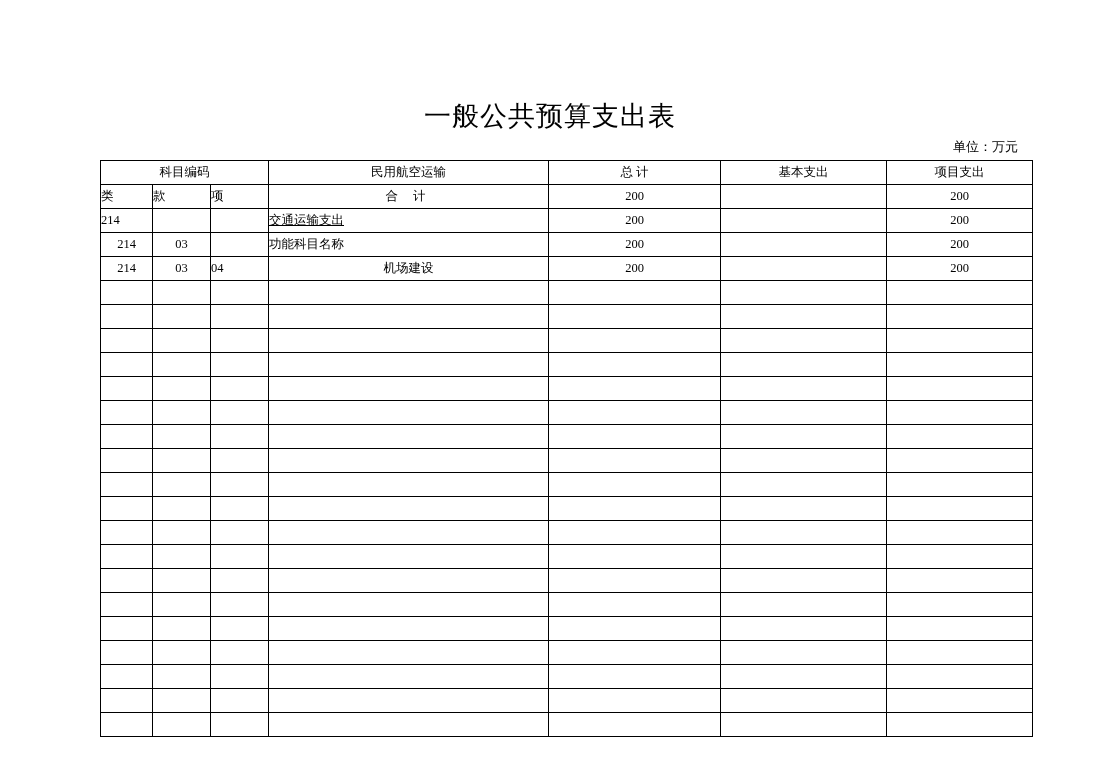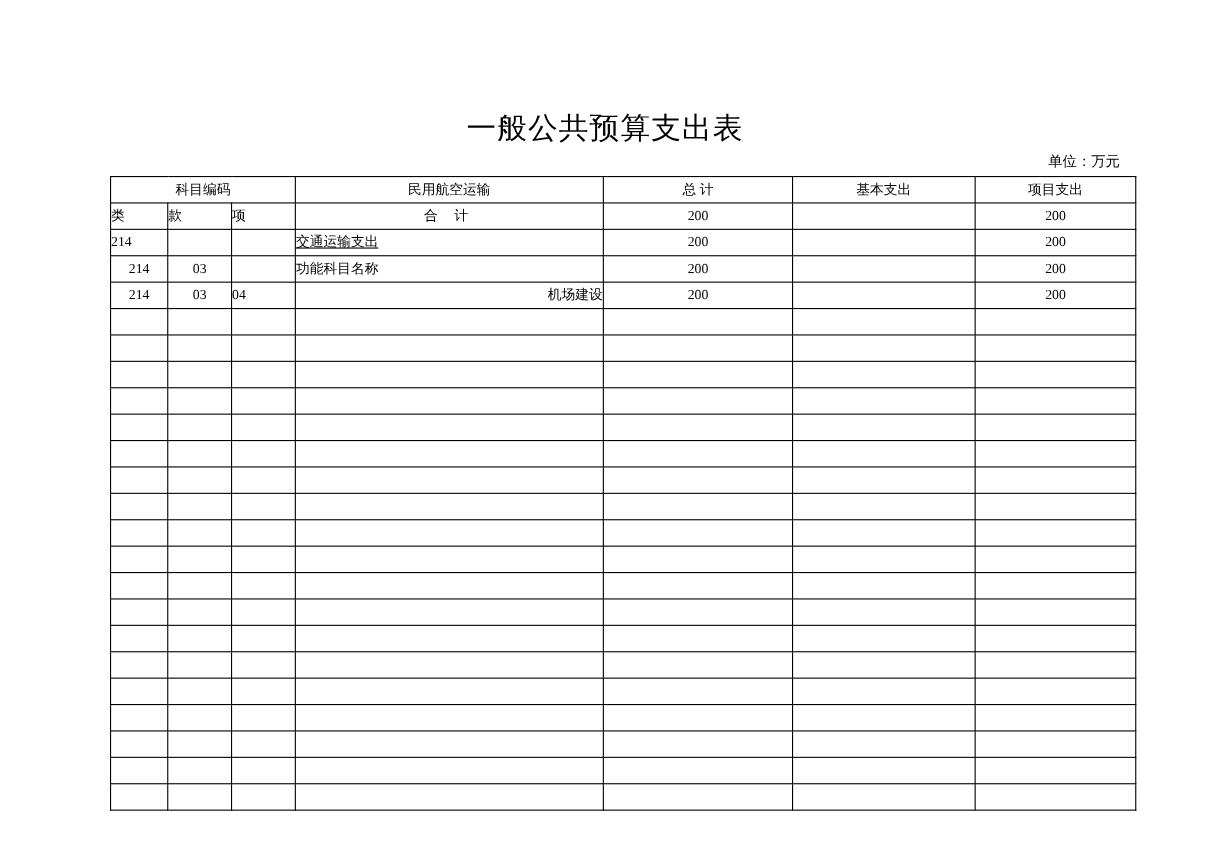--- a/index.html
+++ b/index.html
@@ -81,21 +81,21 @@
     padding-left: 16px;
     font-size: 12.5px;
     text-decoration: underline;
   }
   .cell-name-2 {
     text-align: left;
     padding-left: 28px;
     font-size: 12.5px;
   }
   .cell-name-3 {
-    text-align: right;
+    text-align: center;
     padding-left: 40px;
     font-size: 12.5px;
   }
   .cell-num {
     text-align: center;
     padding-right: 4px;
     font-size: 12.5px;
   }
   .spaced {
     letter-spacing: 6px;

